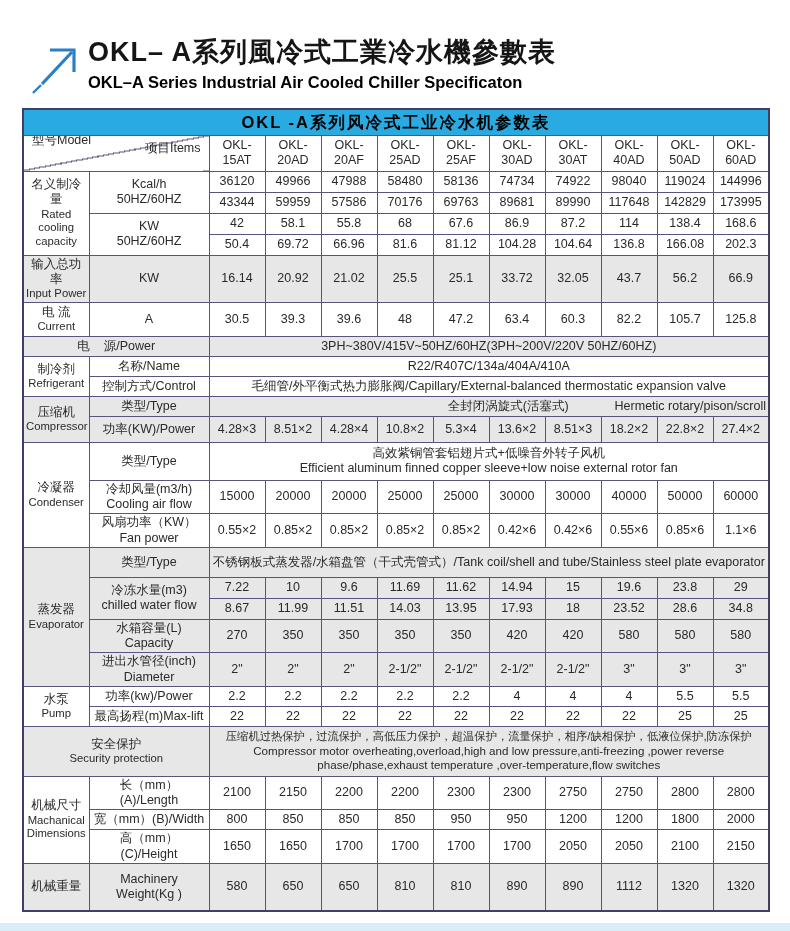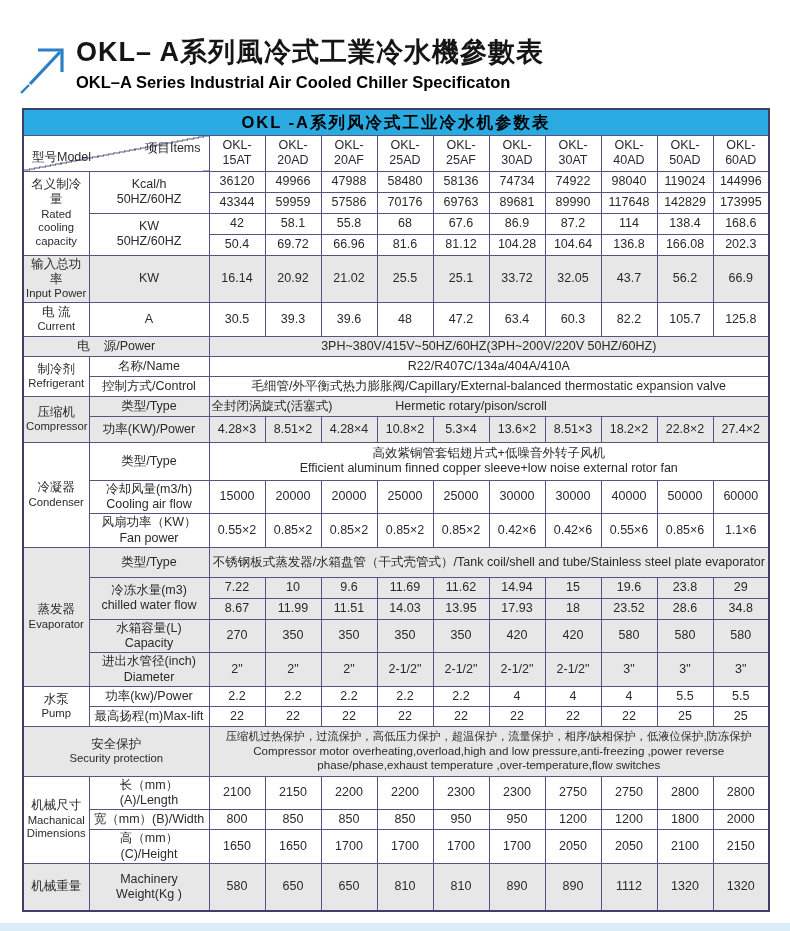--- a/index.html
+++ b/index.html
@@ -1,39 +1,39 @@
 <!DOCTYPE html>
 <html><head>
 <meta charset="utf-8">
 <style>
   * { box-sizing: border-box; }
   html,body { margin:0; padding:0; background:#fff; }
   body { font-family:"Liberation Sans","DejaVu Sans",sans-serif; }
   .page { position:relative; width:790px; height:931px; background:#ffffff; overflow:hidden; }
 
   
-  .hdr { display:flex; align-items:flex-start; padding:34px 0 0 18px; }
+  .hdr { display:flex; align-items:flex-start; padding:34px 0 0 30px; }
   .logo { width:52px; height:56px; flex:0 0 52px; margin-top:4px; }
   .titles { margin-left:6px; }
   .title-zh { font-size:27px; font-weight:bold; color:#151515; letter-spacing:1px; }
   .title-en { font-size:16.5px; font-weight:600; color:#000000; margin-top:3px; }
 
   
   table.spec { border-collapse:collapse; table-layout:fixed; width:746px; margin:14px 0 0 22px; border:2px solid #3f3f6a; }
   .spec td { border:1px solid #55557f; text-align:center; vertical-align:middle; font-size:12.5px; color:#2a2a2a; padding:1px 2px; line-height:1.22; overflow:hidden; }
   tr.cap td { background:#29abe2; color:#000000; font-size:16.5px; font-weight:bold; letter-spacing:2px; }
   .g { background:#e7e7e7; }
   .sec .en { font-size:11.3px; }
   .model { padding:2px 9px; line-height:1.15; }
   .corner { position:relative; background:
       linear-gradient(to bottom right, transparent calc(50% - 0.6px), #55557f calc(50% - 0.6px), #55557f calc(50% + 0.6px), transparent calc(50% + 0.6px)); }
   .corner .c-items { position:absolute; top:5px; right:8px; }
-  .corner .c-model { position:absolute; bottom:5px; left:8px; }
+  .corner .c-model { position:absolute; bottom:22px; left:8px; }
   .two-part { display:flex; justify-content:center; gap:14px; }
-  .type-gap { display:flex; justify-content:flex-start; gap:63px; }
+  .type-gap { display:flex; justify-content:flex-end; gap:46px; }
   .fs11 { font-size:11.3px; }
   .fs115 { font-size:11.6px; }
 
   
   .notes { margin:16px 0 0 30px; font-size:12.3px; color:#3a3a3a; line-height:1.62; }
 
   .footer-strip { position:absolute; left:0; bottom:0; width:790px; height:8px; background:#d9edf8; }
 </style>
 </head>
 <body>

